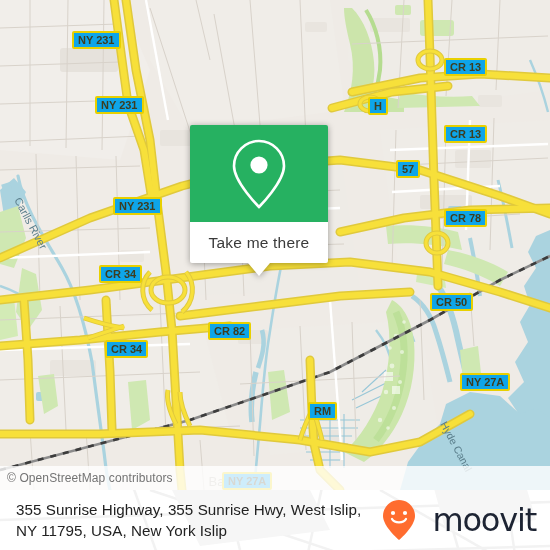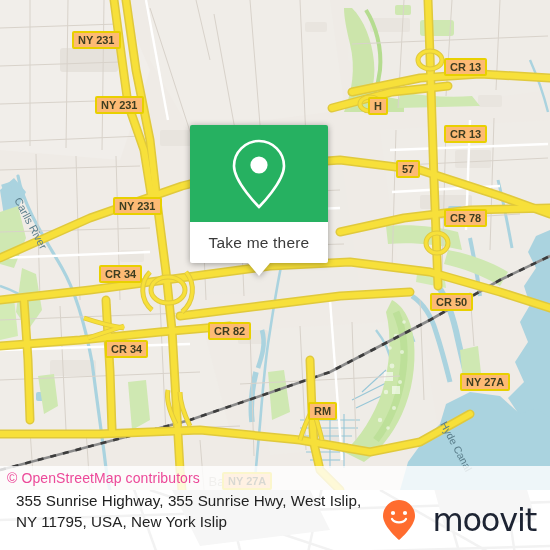--- a/index.html
+++ b/index.html
@@ -11,21 +11,21 @@
   #map svg{position:absolute;left:0;top:0;}
 
   
   #attribution{
     position:absolute;left:0;top:466px;height:24px;width:550px;
     background:rgba(255,255,255,0.80);
     display:flex;align-items:center;
     z-index:40;
   }
   #attribution .attr-text{
-    font-size:14px;color:#ec4899;padding-left:7px;letter-spacing:0.1px;
+    font-size:12px;color:#737373;padding-left:7px;letter-spacing:0.1px;
     font-family:"Liberation Sans",sans-serif;
   }
 
   
   #popup{
     position:absolute;left:190px;top:125px;width:138px;
     z-index:60;
     filter:drop-shadow(0px 1px 3px rgba(0,0,0,0.35));
   }
   #popup .card-top{
@@ -47,37 +47,37 @@
     border-top:13px solid #ffffff;
   }
 
   
   #footer{
     position:absolute;left:0;top:490px;width:550px;height:60px;
     background:#ffffff;overflow:hidden;
   }
   #footer .wm{position:absolute;left:0;top:-40px;opacity:1;}
   #footer .fcontent{
-    position:relative;z-index:3;display:flex;
+    position:relative;z-index:3;display:flex;align-items:center;
     height:60px;padding:0 10px 0 16px;box-sizing:border-box;
   }
   #footer .addr{
     flex:1;font-size:15.2px;line-height:21px;color:#222;
     font-family:"Liberation Sans",sans-serif;letter-spacing:0.05px;
     max-width:400px;
   }
   #footer .brand{display:flex;align-items:center;gap:16px;padding-right:4px;}
   #footer .brand .wordmark{
     font-size:32px;line-height:32px;color:#1d2433;letter-spacing:-1.2px;
     font-family:"DejaVu Sans",sans-serif;font-weight:400;
   }
 
   
   .shield{
-    position:absolute;background:#fdba74;border:2px solid #e8d000;
+    position:absolute;background:#0ea5e9;border:2px solid #e8d000;
     border-radius:2px;color:#3d3d20;font-weight:bold;font-size:11px;
     padding:1px 4px;font-family:"Liberation Sans",sans-serif;white-space:nowrap;
   }
 </style>
 </head>
 <body>
 
 <div id="app">
 
   <div id="map">

